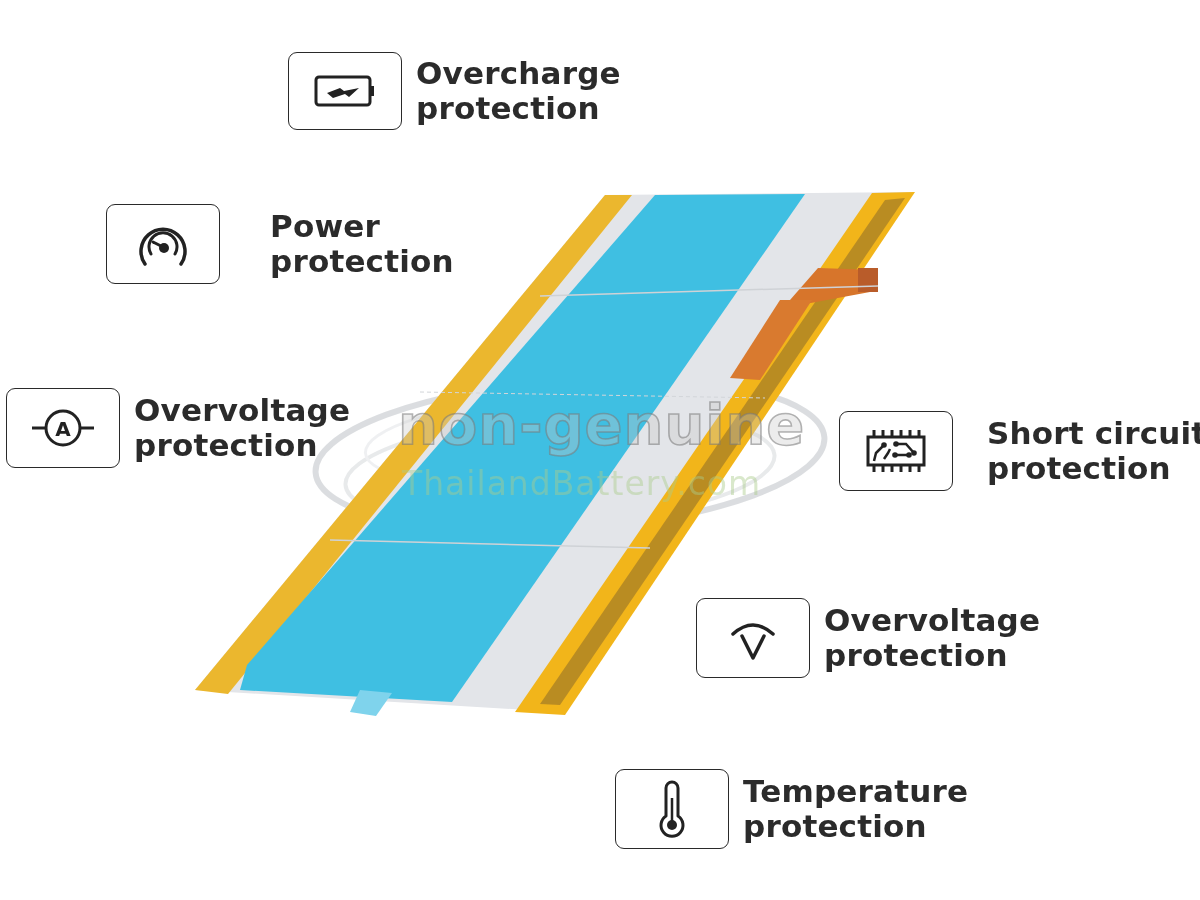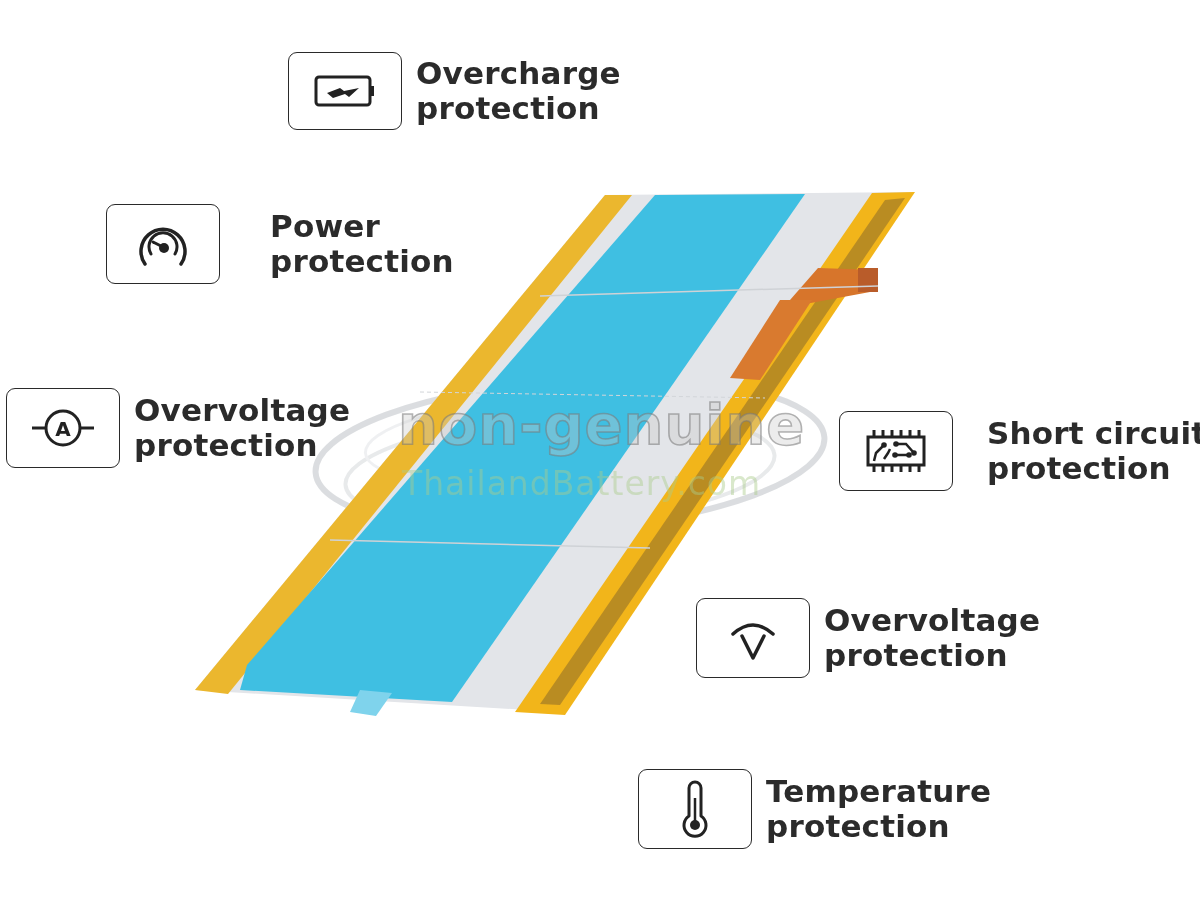--- a/index.html
+++ b/index.html
@@ -148,21 +148,21 @@
       <path d="M6,22 Q26,4 46,22" fill="none" stroke="#222" stroke-width="3.5" stroke-linecap="round"></path>
       <polyline points="15,24 26,46 37,24" fill="none" stroke="#222" stroke-width="3.5" stroke-linecap="round" stroke-linejoin="round"></polyline>
     </svg>
   </div>
   <div class="label">
     <span>Overvoltage</span>
     <span>protection</span>
   </div>
 </div>
 
-<div class="feature" style="left:638px; top:769px;">
+<div class="feature" style="left:615px; top:769px;">
   <div class="icon-box" style="width:114px; height:80px;">
     <svg width="36" height="58" viewBox="0 0 36 58">
       <path d="M12,36 L12,8 A6,6 0 0 1 24,8 L24,36 A11,11 0 1 1 12,36 Z" fill="none" stroke="#222" stroke-width="3" stroke-linejoin="round"></path>
       <line x1="18" y1="18" x2="18" y2="42" stroke="#222" stroke-width="2.5"></line>
       <circle cx="18" cy="45" r="5" fill="#222"></circle>
     </svg>
   </div>
   <div class="label">
     <span>Temperature</span>
     <span>protection</span>

